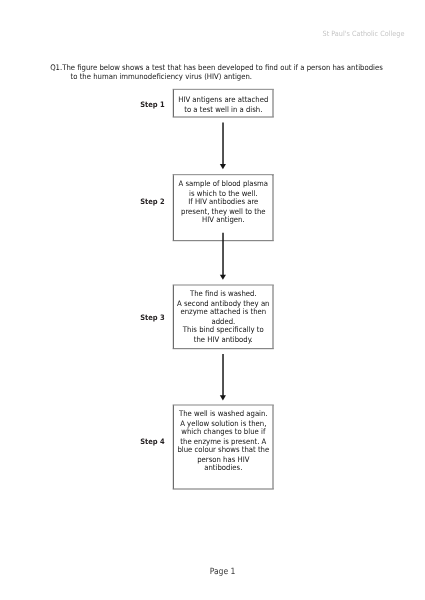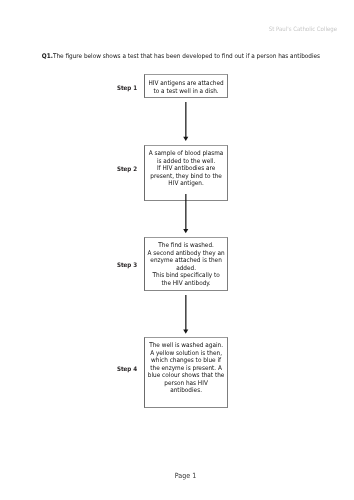--- a/index.html
+++ b/index.html
@@ -3,60 +3,61 @@
 <meta charset="utf-8">
 <title>Worksheet</title>
 <style>
   html,body{margin:0;padding:0;}
   body{width:354px;height:500px;background:#ffffff;
        font-family:"DejaVu Sans",sans-serif;font-stretch:condensed;
        -webkit-font-smoothing:antialiased;}
   .page{position:relative;width:354px;height:500px;overflow:hidden;background:#fff;}
   .hdr{position:absolute;right:17px;top:24.5px;font-size:6px;color:#c6c6c6;white-space:nowrap;}
   .qblock{position:absolute;left:41.8px;top:52.3px;width:292px;font-size:6.4px;color:#161616;line-height:8px;}
-  .qnum{font-weight:bold;}
+  .qnum{font-weight:normal;}
   .qline2{display:block;padding-left:17px;}
   .box{position:absolute;left:144.3px;width:83.6px;border-top:1px solid #9b9b9b;border-bottom:1px solid #878787;border-left:1px solid #6b6b6b;border-right:1px solid #7d7d7d;box-sizing:border-box;
        font-size:6.4px;line-height:7.53px;text-align:center;color:#121212;}
   .box .inner{position:absolute;left:0;right:0;}
   .steplabel{position:absolute;width:46px;text-align:center;font-size:6.2px;font-weight:bold;color:#231f20;left:104px;
        line-height:7.4px;transform:translateY(-50%);}
   .arrowsvg{position:absolute;left:178px;width:16px;overflow:visible;}
   .footer{position:absolute;left:17px;right:0;top:471.3px;text-align:center;font-size:7.1px;color:#3a3a3a;}
 </style>
 </head>
 <body>
 
 <div class="page">
   <div class="hdr">St Paul's Catholic College</div>
 
   <div class="qblock">
     <span class="qnum">Q1.</span><span>The figure below shows a test that has been developed to find out if a person has antibodies</span>
+    <span class="qline2">to the human immunodeficiency virus (HIV) antigen.</span>
   </div>
 
   <div class="flowchart">
     <div class="steplabel" style="top:87.6px">Step 1</div>
     <div class="box" style="top:74.3px;height:23.4px">
         <div class="inner" style="top:4.9px">
           <div class="tline">HIV antigens are attached</div>
           <div class="tline">to a test well in a dish.</div>
         </div>
       </div>
     <svg class="arrowsvg" style="top:101.8px;height:39px" viewBox="0 0 16 39">
         <path d="M7.85 0 L7.85 35.4" stroke="#0d0d0d" stroke-width="1.18" fill="none"></path>
         <path d="M5.2 34.7 L10.3 34.7 L7.75 39 Z" fill="#151515"></path>
       </svg>
 
     <div class="steplabel" style="top:169.2px">Step 2</div>
     <div class="box" style="top:144.6px;height:56px">
         <div class="inner" style="top:4.5px">
           <div class="tline">A sample of blood plasma</div>
-          <div class="tline">is added to the well.</div>
+          <div class="tline">is which to the well.</div>
           <div class="tline">If HIV antibodies are</div>
-          <div class="tline">present, they bind to the</div>
+          <div class="tline">present, they well to the</div>
           <div class="tline">HIV antigen.</div>
         </div>
       </div>
     <svg class="arrowsvg" style="top:194px;height:39.2px" viewBox="0 0 16 39.2">
         <path d="M7.85 0 L7.85 35.6" stroke="#0d0d0d" stroke-width="1.18" fill="none"></path>
         <path d="M5.2 34.9 L10.3 34.9 L7.75 39.2 Z" fill="#151515"></path>
       </svg>
 
     <div class="steplabel" style="top:265.1px">Step 3</div>
     <div class="box" style="top:237.2px;height:53.4px">

